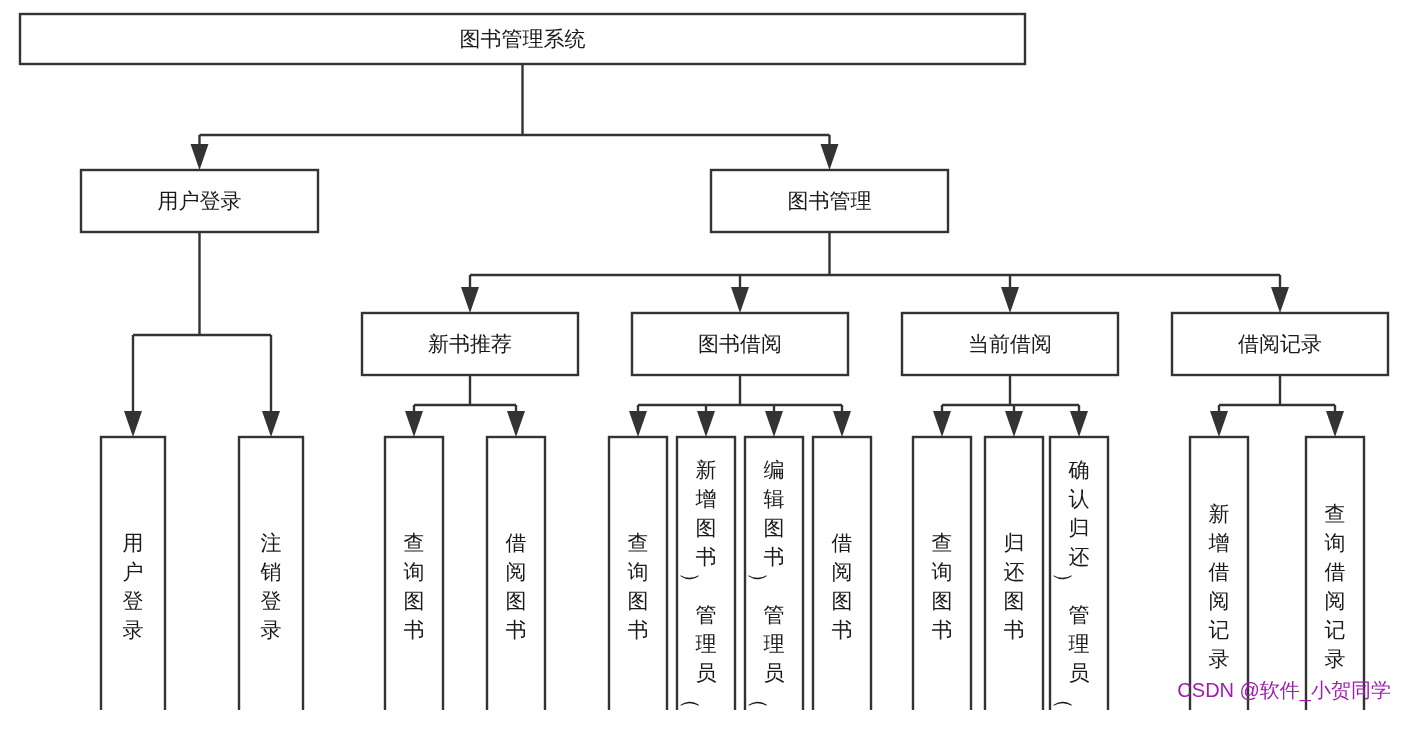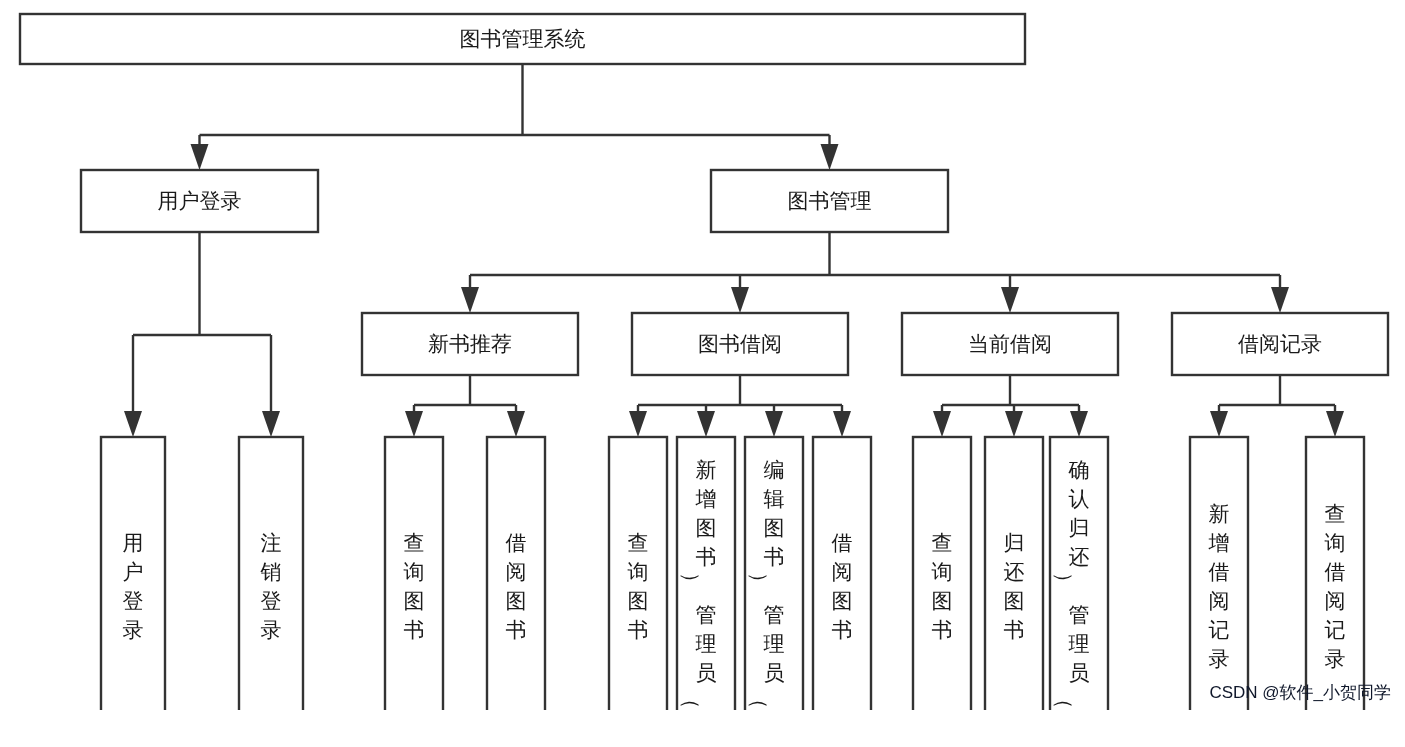--- a/index.html
+++ b/index.html
@@ -4,21 +4,21 @@
 <style>
   html,body{margin:0;padding:0;background:#ffffff;}
   body{font-family:"Liberation Sans","DejaVu Sans",sans-serif;}
   #stage{position:relative;width:1405px;height:710px;background:#ffffff;overflow:hidden;}
   #diagram{position:absolute;left:0;top:0;width:1405px;height:747px;}
   .node-rect{fill:#ffffff;stroke:#333333;stroke-width:2.4;}
   .node-label{font-family:"Liberation Sans","DejaVu Sans",sans-serif;fill:#1a1a1a;font-size:21px;text-anchor:middle;dominant-baseline:middle;}
   .leaf-label{font-family:"Liberation Sans","DejaVu Sans",sans-serif;fill:#1a1a1a;font-size:21px;text-anchor:middle;}
   .edge{stroke:#333333;stroke-width:2.4;fill:none;}
   .arrow-head{fill:#333333;}
-  .watermark{position:absolute;right:14px;bottom:6px;color:#0f172a;font-size:17px;font-family:"Liberation Sans","DejaVu Sans",sans-serif;white-space:nowrap;pointer-events:none;}
+  .watermark{position:absolute;right:14px;bottom:6px;color:#a21caf;font-size:20px;font-family:"Liberation Sans","DejaVu Sans",sans-serif;white-space:nowrap;pointer-events:none;}
 </style>
 </head>
 <body>
 
 <div id="stage">
   <svg id="diagram" viewBox="0 0 1405 747">
     <g id="edges-layer">
         <path d="M 522.5 64 L 522.5 135" class="edge"></path>
         <path d="M 199.5 135 L 829.5 135" class="edge"></path>
         <path d="M 199.5 135 L 199.5 144" class="edge"></path>

